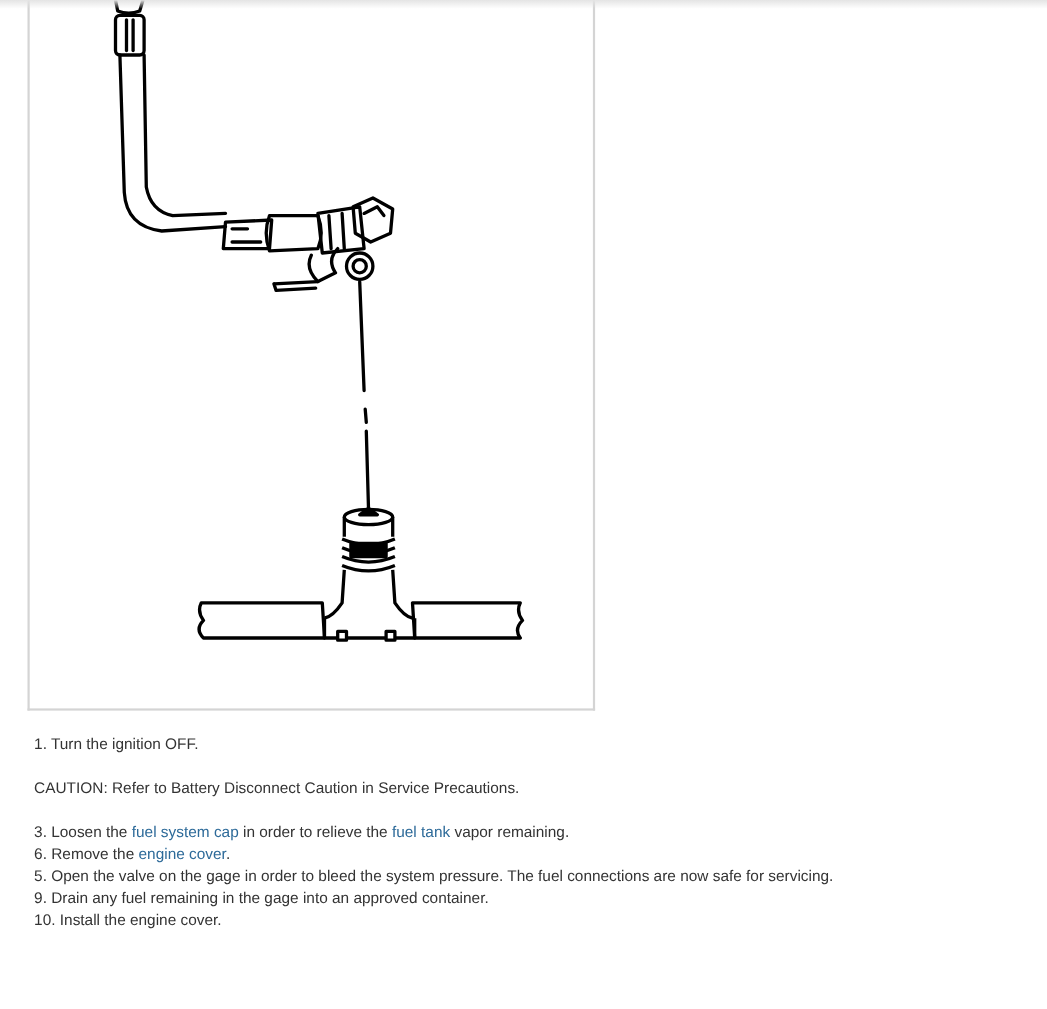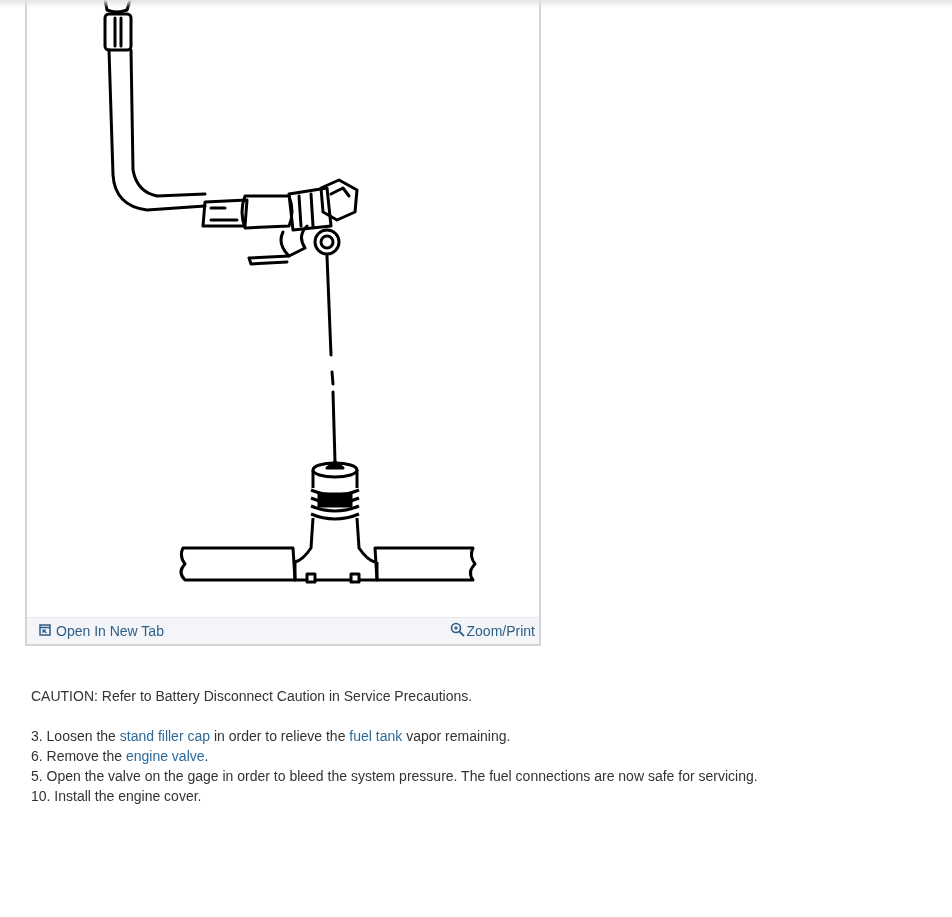--- a/index.html
+++ b/index.html
@@ -87,44 +87,23 @@
       <path d="M156 548 L266 548 L268 580 L158 580 Q150 572 158 564 Q152 556 156 548 Z"></path>
 
       <path d="M348 548 L446 548 Q442 556 448 564 Q440 572 446 580 L350 580 Z"></path>
 
       <path d="M268 562 L268 580 L350 580 L350 562"></path>
       <rect x="280" y="574" width="8" height="8" fill="#fff"></rect>
       <rect x="324" y="574" width="8" height="8" fill="#fff"></rect>
     </g>
   </svg>
 
-  <div class="figure-footer">
-    <div class="footer-link left">
-      <span class="icon">
-        <svg width="12" height="12" viewBox="0 0 12 12">
-            <rect x="1" y="1" width="10" height="10" fill="none" stroke="#2d5e86" stroke-width="1.5"></rect>
-            <line x1="1" y1="3.5" x2="11" y2="3.5" stroke="#2d5e86" stroke-width="1.5"></line>
-            <path d="M4 9 L4 6 L7 6 M4 6 L7.5 9" fill="none" stroke="#2d5e86" stroke-width="1.2"></path>
-          </svg>
-      </span>
-      <span>Open In New Tab</span>
-    </div>
-    <div class="footer-link right">
-      <span class="icon" style="margin-right:2px">
-        <svg width="15" height="15" viewBox="0 0 15 15">
-            <circle cx="6" cy="6" r="4.5" fill="none" stroke="#2d5e86" stroke-width="1.6"></circle>
-            <line x1="9.3" y1="9.3" x2="14" y2="14" stroke="#2d5e86" stroke-width="1.8"></line>
-            <line x1="4" y1="6" x2="8" y2="6" stroke="#2d5e86" stroke-width="1.2"></line>
-            <line x1="6" y1="4" x2="6" y2="8" stroke="#2d5e86" stroke-width="1.2"></line>
-          </svg>
-      </span>
-      <span>Zoom/Print</span>
-    </div>
-  </div>
 </div>
 
 <div class="content">
+  <p class="step">1. Turn the ignition OFF.</p>
   <p class="caution">CAUTION: Refer to Battery Disconnect Caution in Service Precautions.</p>
-  <p class="step"><span>3. Loosen the </span><a>stand filler cap</a><span> in order to relieve the </span><a>fuel tank</a><span> vapor remaining.</span></p>
-  <p class="step"><span>6. Remove the </span><a>engine valve</a><span>.</span></p>
+  <p class="step"><span>3. Loosen the </span><a>fuel system cap</a><span> in order to relieve the </span><a>fuel tank</a><span> vapor remaining.</span></p>
+  <p class="step"><span>6. Remove the </span><a>engine cover</a><span>.</span></p>
   <p class="step">5. Open the valve on the gage in order to bleed the system pressure. The fuel connections are now safe for servicing.</p>
+  <p class="step">9. Drain any fuel remaining in the gage into an approved container.</p>
   <p class="step">10. Install the engine cover.</p>
 </div>
 
 </body></html>

